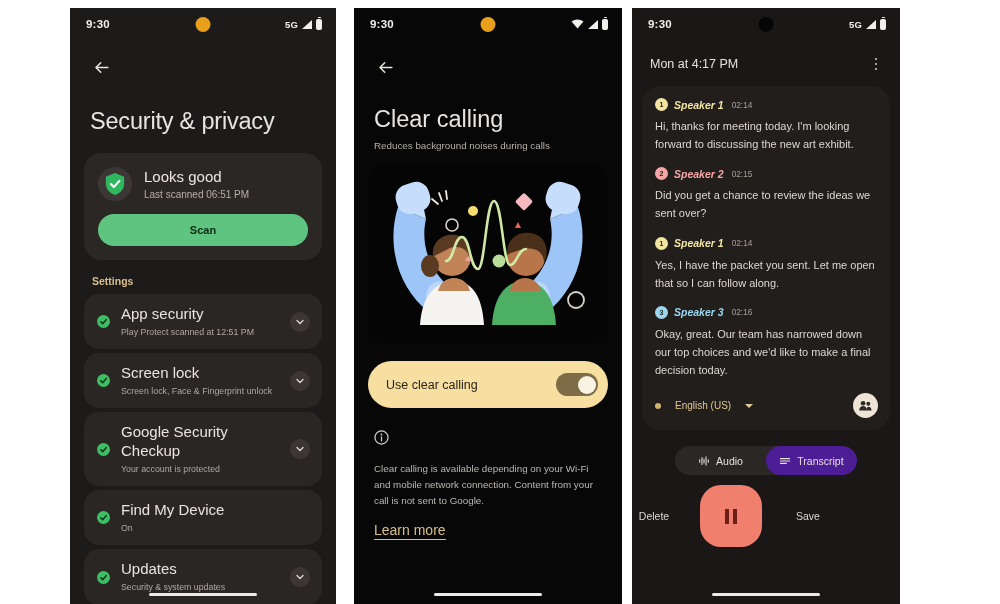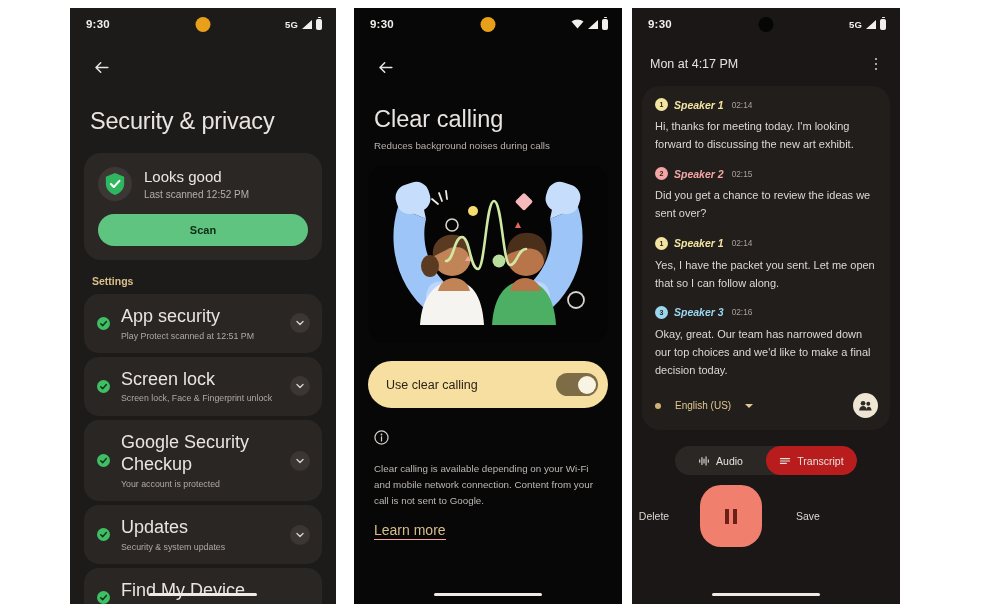--- a/index.html
+++ b/index.html
@@ -63,21 +63,21 @@
   .sec-label{
     margin:15px 0 7px 22px; font-size:10.5px; color:#d9bf8c; font-weight:600;
   }
   .list{ margin:0 14px; display:flex; flex-direction:column; gap:4px; }
   .row{
     background:#2a2624; border-radius:15px; padding:11px 12px 11px 13px;
     display:flex; align-items:center; gap:11px; cursor:pointer; min-height:54px;
   }
   .row .check{ width:13px; height:13px; flex:0 0 auto; }
   .row .rtxt{ flex:1; min-width:0; }
-  .row .rtxt h4{ font-size:18px; color:#e9e4e0; font-weight:400; line-height:1.25; }
+  .row .rtxt h4{ font-size:15px; color:#e9e4e0; font-weight:400; line-height:1.25; }
   .row .rtxt p{ font-size:8.8px; color:#b0a9a3; margin-top:3px; line-height:1.3; }
   .chev{
     width:20px; height:20px; border-radius:50%; background:#3b3634;
     display:flex; align-items:center; justify-content:center; flex:0 0 auto;
   }
   .chev svg{ width:10px; height:10px; }
   .homebar{
     position:absolute; bottom:8px; left:50%; transform:translateX(-50%);
     width:108px; height:3.5px; border-radius:2px; background:#efeae6;
   }
@@ -150,21 +150,21 @@
   }
   .people svg{ width:15px; height:15px; }
   .segwrap{
     margin:16px auto 0 auto; width:182px; height:29px; border-radius:15px;
     background:#2b2725; display:flex; padding:0; overflow:hidden;
   }
   .seg{
     flex:1; display:flex; align-items:center; justify-content:center; gap:6px;
     font-size:10.5px; color:#e6e1dc; cursor:pointer; border-radius:15px;
   }
-  .seg.active{ background:#b91c1c; }
+  .seg.active{ background:#4c1d95; }
   .seg svg{ width:12px; height:12px; }
   .timer{
     margin-top:14px; display:flex; align-items:center; justify-content:center; gap:7px;
   }
   .recdot{ width:7px; height:7px; border-radius:50%; background:#ee6a5a; }
   .timertxt{ font-size:22px; color:#f1ece8; letter-spacing:.4px; }
   .ctrlrow{
     margin-top:10px; display:flex; align-items:center; gap:24px;
   }
   .sidebtn{ font-size:10.5px; color:#ddd7d2; width:44px; text-align:center; cursor:pointer; }
@@ -204,21 +204,21 @@
     <div class="card-status">
       <div class="cs-top">
         <div class="cs-shieldwrap">
           <svg class="cs-shield" viewBox="0 0 24 26">
             <path d="M12 1 L22 5 V13 C22 19 17 23.5 12 25 C7 23.5 2 19 2 13 V5 Z" fill="#2fb760"></path>
             <path d="M7.5 13 L10.7 16.2 L16.8 9.6" stroke="#fff" stroke-width="2.3" fill="none" stroke-linecap="round" stroke-linejoin="round"></path>
           </svg>
         </div>
         <div class="cs-txt">
           <h3>Looks good</h3>
-          <p>Last scanned 12:52 PM</p>
+          <p>Last scanned 06:51 PM</p>
         </div>
       </div>
       <div class="scanbtn">Scan</div>
     </div>
 
     <div class="sec-label">Settings</div>
 
     <div class="list">
       <div class="row">
         <svg class="check" viewBox="0 0 14 14">
@@ -267,39 +267,39 @@
             </svg>
           </div>
       </div>
 
       <div class="row">
         <svg class="check" viewBox="0 0 14 14">
             <circle cx="7" cy="7" r="7" fill="#3fbf63"></circle>
             <path d="M4 7.2 L6.1 9.3 L10.1 4.9" stroke="#14331d" stroke-width="1.6" fill="none" stroke-linecap="round" stroke-linejoin="round"></path>
           </svg>
         <div class="rtxt">
+          <h4>Find My Device</h4>
+          <p>On</p>
+        </div>
+      </div>
+
+      <div class="row">
+        <svg class="check" viewBox="0 0 14 14">
+            <circle cx="7" cy="7" r="7" fill="#3fbf63"></circle>
+            <path d="M4 7.2 L6.1 9.3 L10.1 4.9" stroke="#14331d" stroke-width="1.6" fill="none" stroke-linecap="round" stroke-linejoin="round"></path>
+          </svg>
+        <div class="rtxt">
           <h4>Updates</h4>
           <p>Security &amp; system updates</p>
         </div>
         <div class="chev">
             <svg viewBox="0 0 10 10">
               <path d="M2 3.6 L5 6.6 L8 3.6" stroke="#d7d1cc" stroke-width="1.4" fill="none" stroke-linecap="round" stroke-linejoin="round"></path>
             </svg>
           </div>
-      </div>
-
-      <div class="row">
-        <svg class="check" viewBox="0 0 14 14">
-            <circle cx="7" cy="7" r="7" fill="#3fbf63"></circle>
-            <path d="M4 7.2 L6.1 9.3 L10.1 4.9" stroke="#14331d" stroke-width="1.6" fill="none" stroke-linecap="round" stroke-linejoin="round"></path>
-          </svg>
-        <div class="rtxt">
-          <h4>Find My Device</h4>
-          <p>On</p>
-        </div>
       </div>
     </div>
 
     <div class="homebar"></div>
   </div>
 
   <div class="phone" id="phone2">
     <div class="statusbar">
       <div class="st-time">9:30</div>
       <div class="punch orange"></div>

